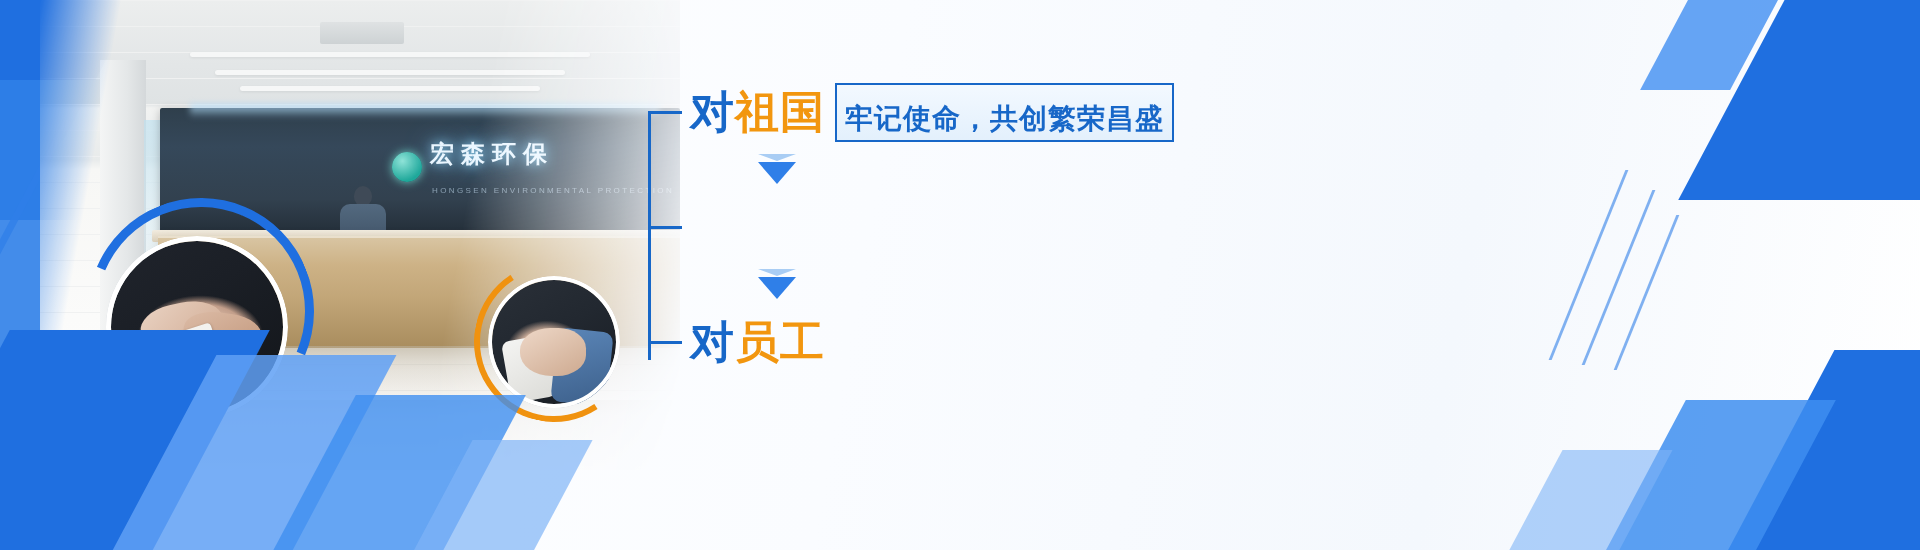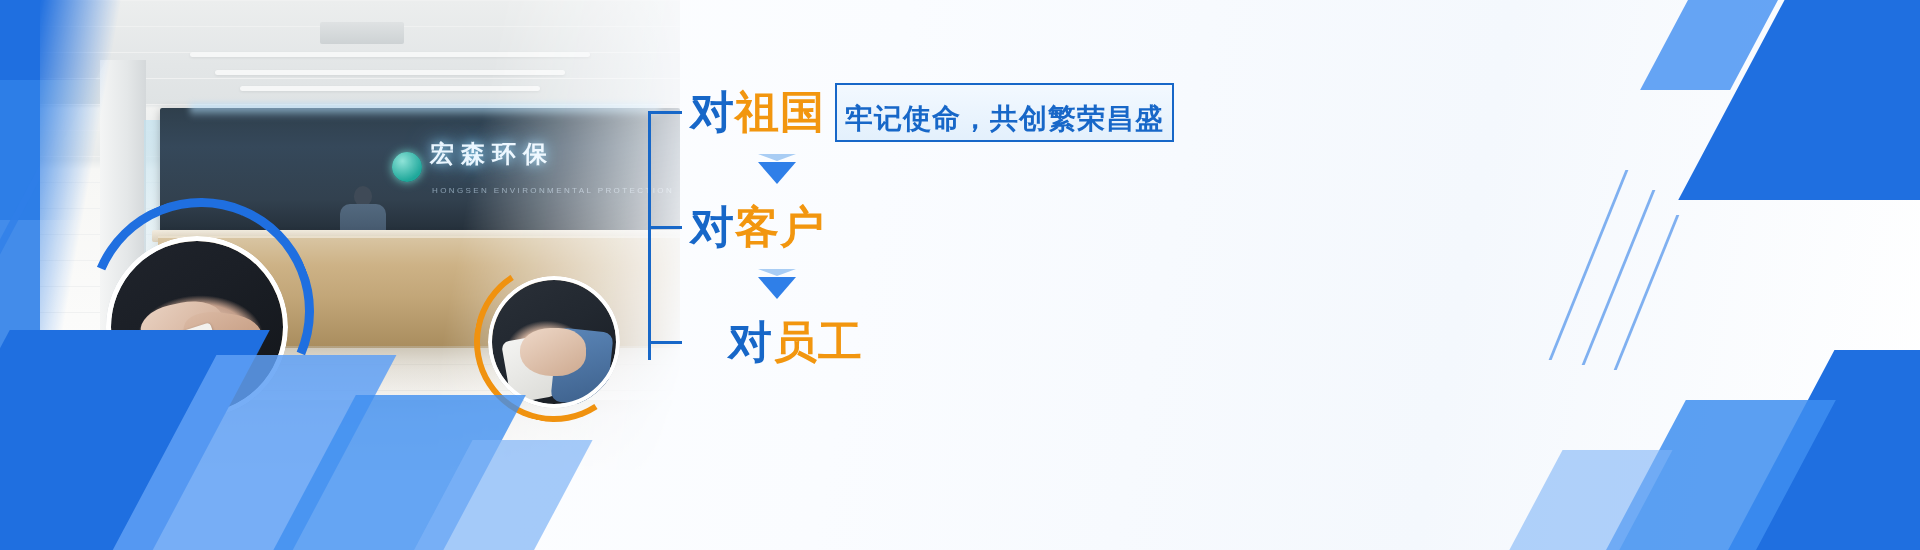--- a/index.html
+++ b/index.html
@@ -269,21 +269,21 @@
   }
   .bracket {
     position:absolute; left:0; top:42px; width:3px; height:248px;
     background:#1767c8;
   }
   .row {
     position:absolute; left:0; display:flex; align-items:center; height:56px;
   }
   .row-1 { top:14px; }
   .row-2 { top:129px; }
-  .row-3 { top:244px;gap:38px; }
+  .row-3 { top:244px; }
 
   .tick {
     width:34px; height:3px; background:#1767c8; flex:0 0 auto;
   }
   .heading {
     font-size:44px; font-weight:700; letter-spacing:1px;
     white-space:nowrap; line-height:1;
     margin-left:8px;
     font-family:"DejaVu Sans","Liberation Sans",sans-serif;
   }
@@ -398,21 +398,20 @@
       <div class="tick"></div>
       <div class="heading"><span class="h-blue">对</span><span class="h-orange">祖国</span></div>
       <div class="phrase">牢记使命，共创繁荣昌盛</div>
     </div>
 
     <div class="arrow-cap a1c"></div>
     <div class="arrow arrow-top a1"></div>
 
     <div class="row row-2">
       <div class="tick"></div>
-      <div class="heading"><span class="h-blue">对</span><span class="h-orange">客户</span></div>
     </div>
 
     <div class="arrow-cap a2c"></div>
     <div class="arrow arrow-top a2"></div>
 
     <div class="row row-3">
       <div class="tick"></div>
       <div class="heading"><span class="h-blue">对</span><span class="h-orange">员工</span></div>
     </div>
   </div>

